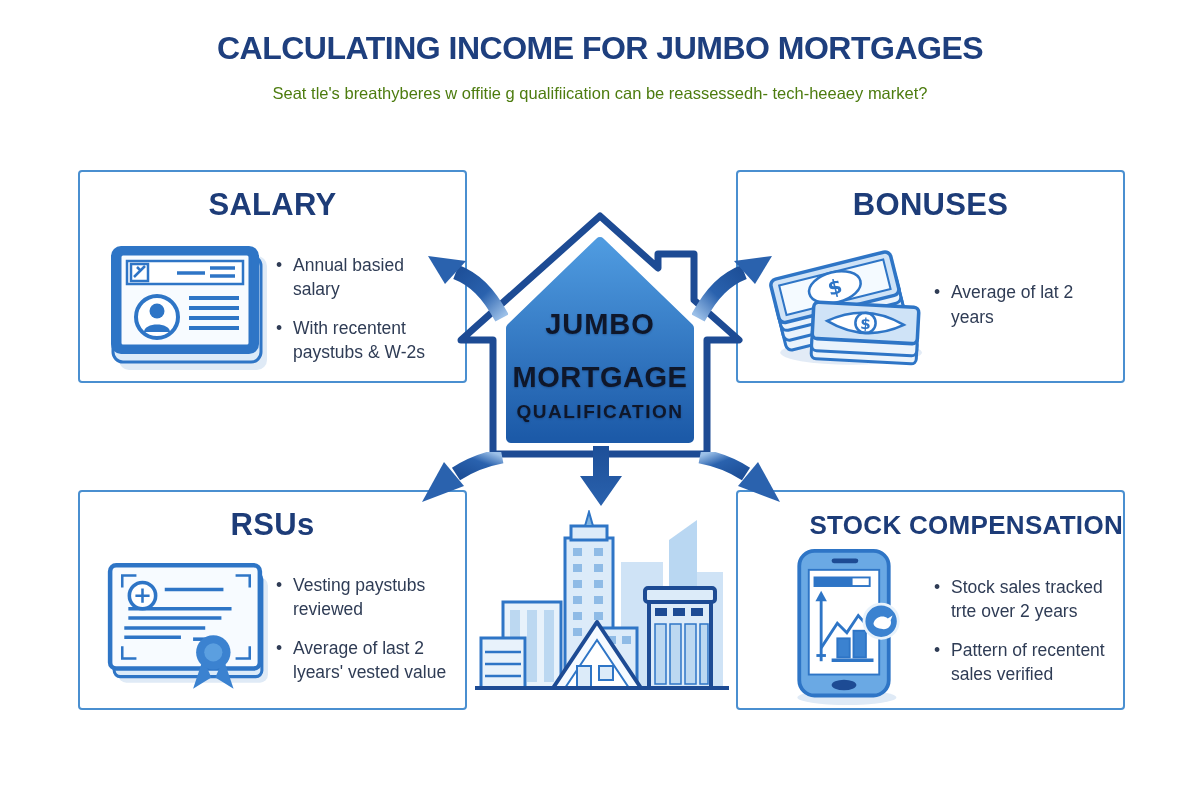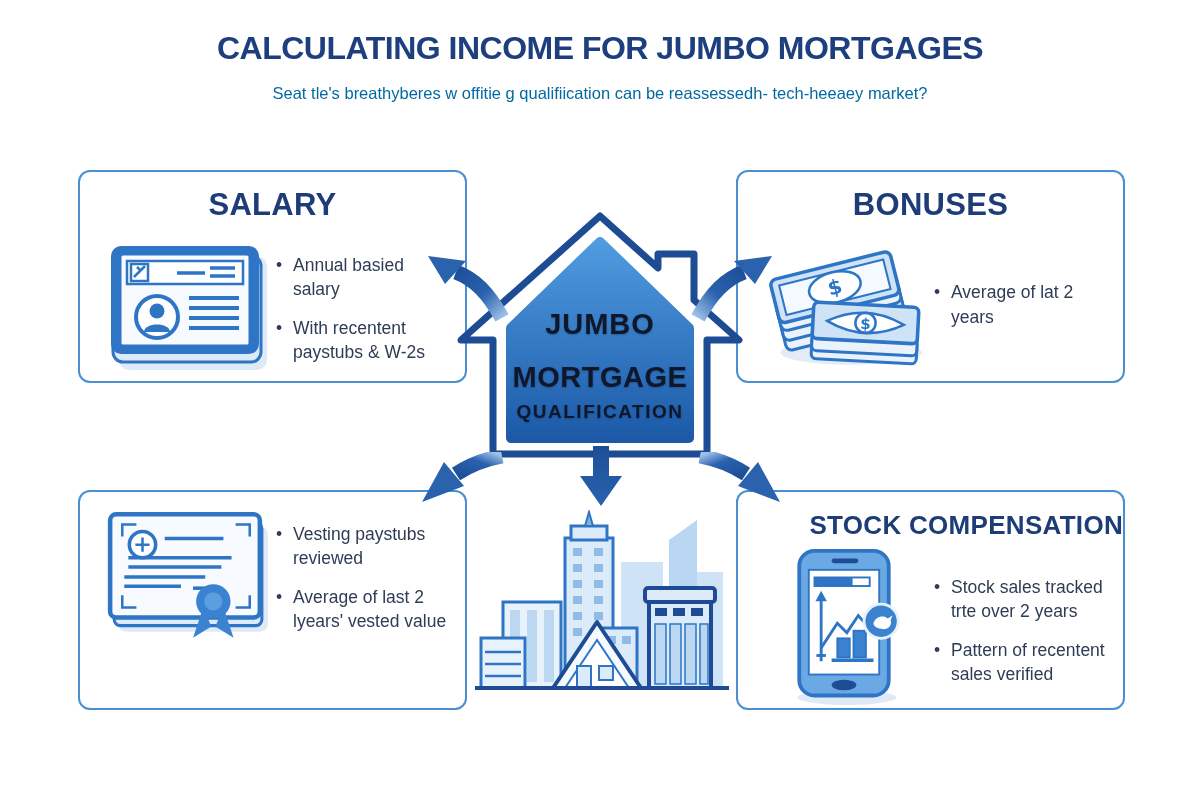--- a/index.html
+++ b/index.html
@@ -10,26 +10,26 @@
     font-family:"Liberation Sans", sans-serif;
   }
   
   .page-title {
     position:absolute; top:30px; left:0; right:0;
     text-align:center; font-size:32px; font-weight:bold;
     letter-spacing:-0.5px; color:#1e3f7e;
   }
   .page-subtitle {
     position:absolute; top:84px; left:0; right:0;
-    text-align:center; font-size:16.5px; color:#0369a1; font-weight:500;
+    text-align:center; font-size:16.5px; color:#4d7c0f; font-weight:500;
   }
   
   .info-box {
     position:absolute; width:389px; background:#ffffff;
-    border:2px solid #4a8fd0; border-radius:12px;
+    border:2px solid #4a8fd0; border-radius:4px;
   }
   .box-salary  { left:78px;  top:170px; height:213px; }
   .box-bonuses { left:736px; top:170px; height:213px; }
   .box-rsus    { left:78px;  top:490px; height:220px; }
   .box-stock   { left:736px; top:490px; height:220px; }
   .box-title {
     margin-top:15px; text-align:center; font-weight:bold;
     color:#1d3c78; font-size:31px; letter-spacing:0.3px;
   }
   .box-stock .box-title { font-size:26px; margin-top:18px;text-align:right; }
@@ -143,20 +143,21 @@
           </g>
         </svg>
       </div>
       <ul class="bullets">
         <li>Average of lat 2 years</li>
       </ul>
     </div>
   </div>
 
   <div class="info-box box-rsus">
+    <div class="box-title">RSUs</div>
     <div class="box-body">
       <div class="box-icon">
         <svg width="172" height="142" viewBox="0 0 170 140">
           <rect x="18" y="24" width="148" height="104" rx="8" fill="#c5d8ee" opacity="0.55"></rect>
           <rect x="14" y="20" width="146" height="102" rx="6" fill="#dcebf9" stroke="#2e75c6" stroke-width="3"></rect>
           <rect x="10" y="12" width="148" height="102" rx="6" fill="#f7fbff" stroke="#2e75c6" stroke-width="4.5"></rect>
           <path d="M22,34 v-12 h14 M134,22 h14 v12 M148,92 v12 h-14 M36,104 h-14 v-12" fill="none" stroke="#2e75c6" stroke-width="2.5"></path>
           <circle cx="42" cy="42" r="13" fill="#ffffff" stroke="#2e75c6" stroke-width="3.5"></circle>
           <path d="M42,35 v14 M35,42 h14" stroke="#2e75c6" stroke-width="2.5"></path>
           <line x1="64" y1="36" x2="122" y2="36" stroke="#2e75c6" stroke-width="3.5"></line>

